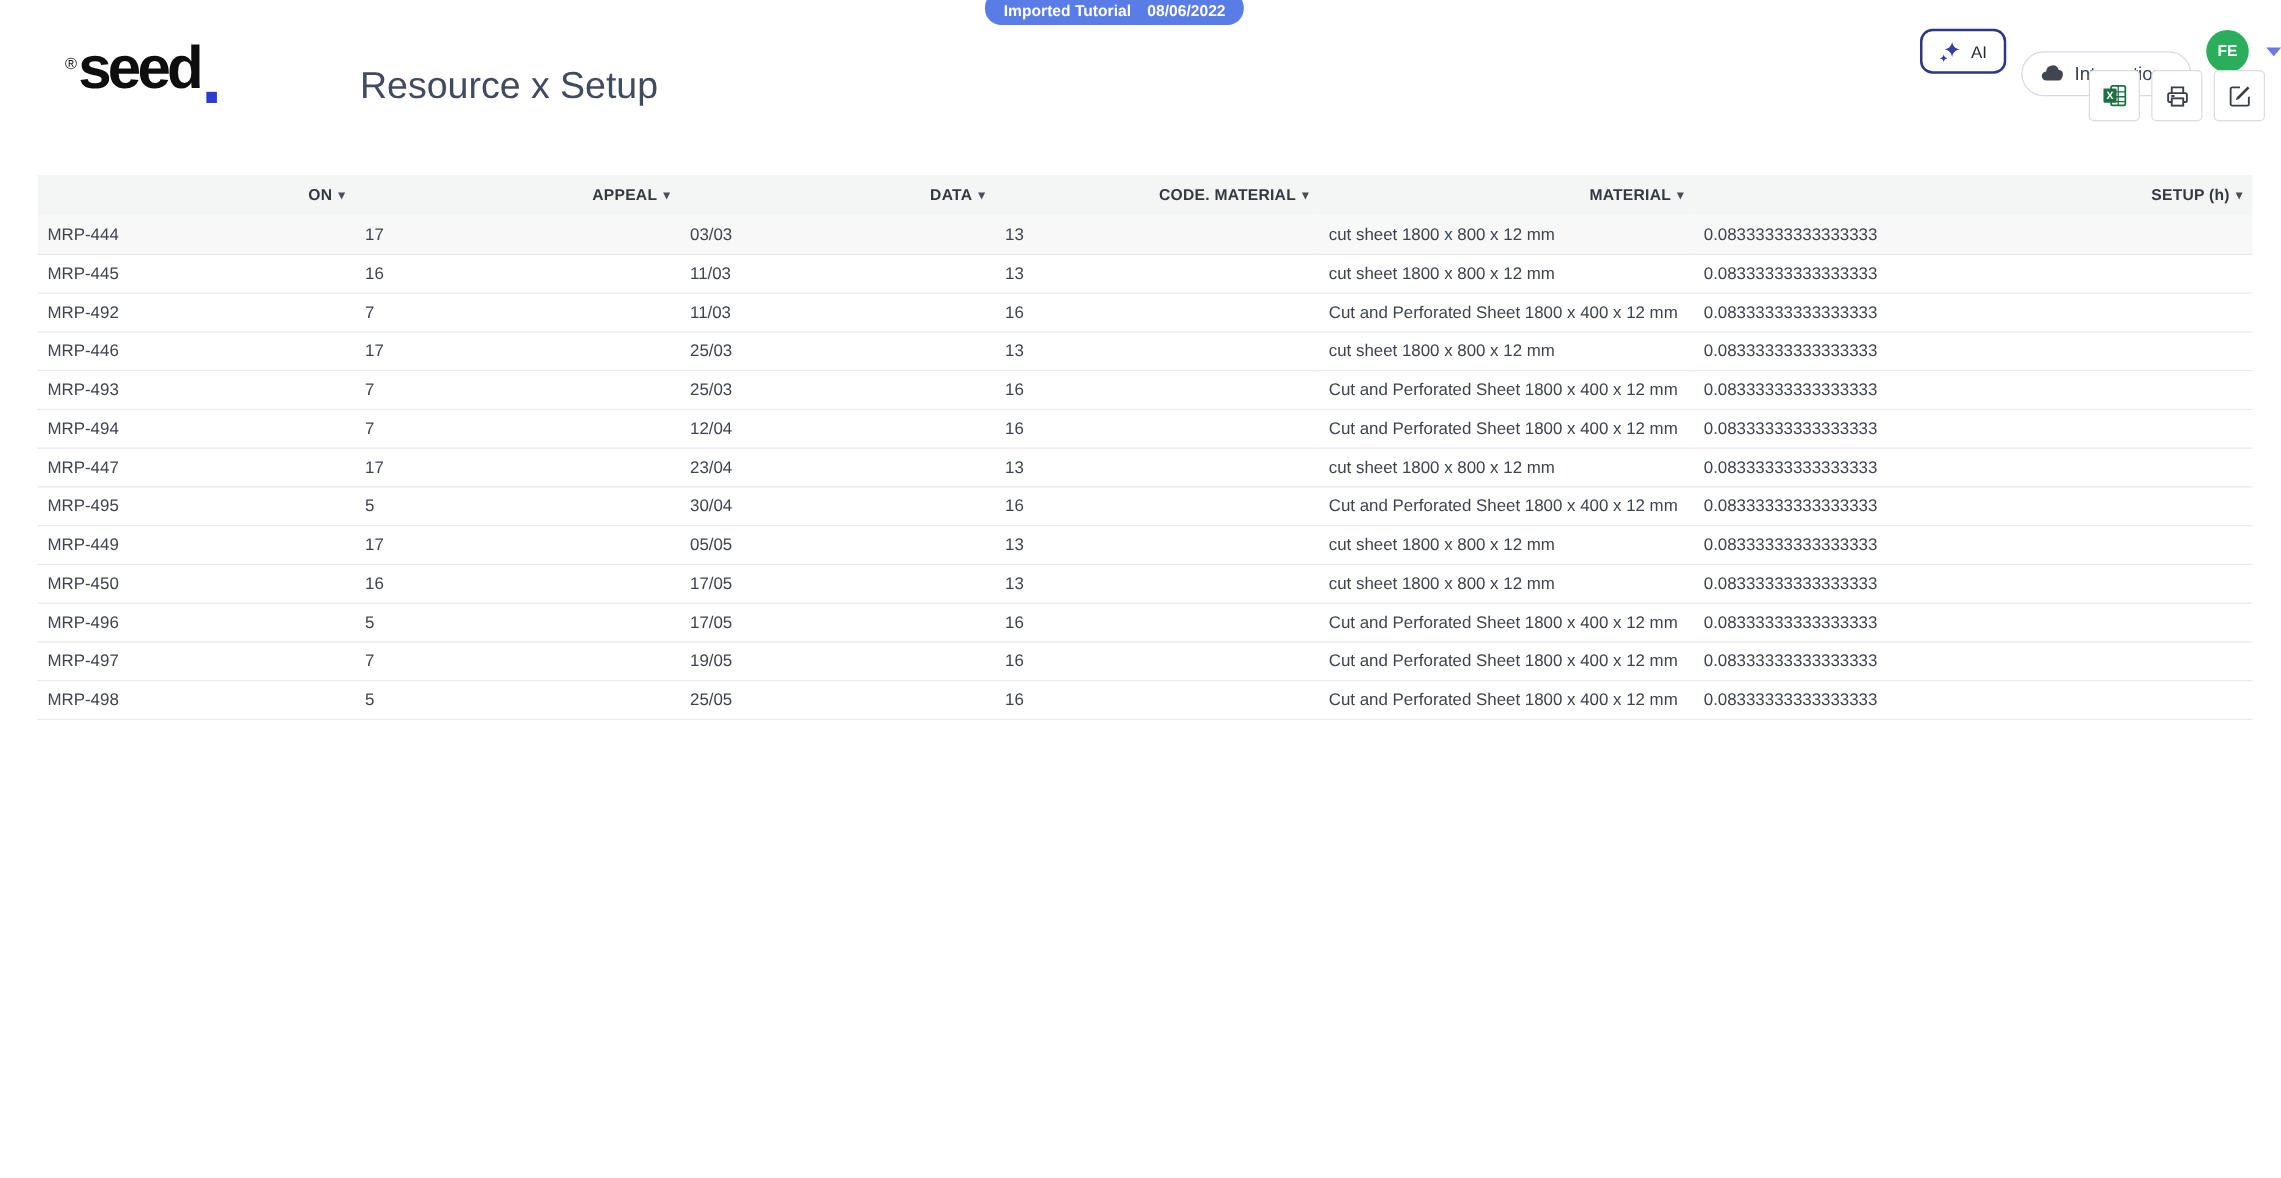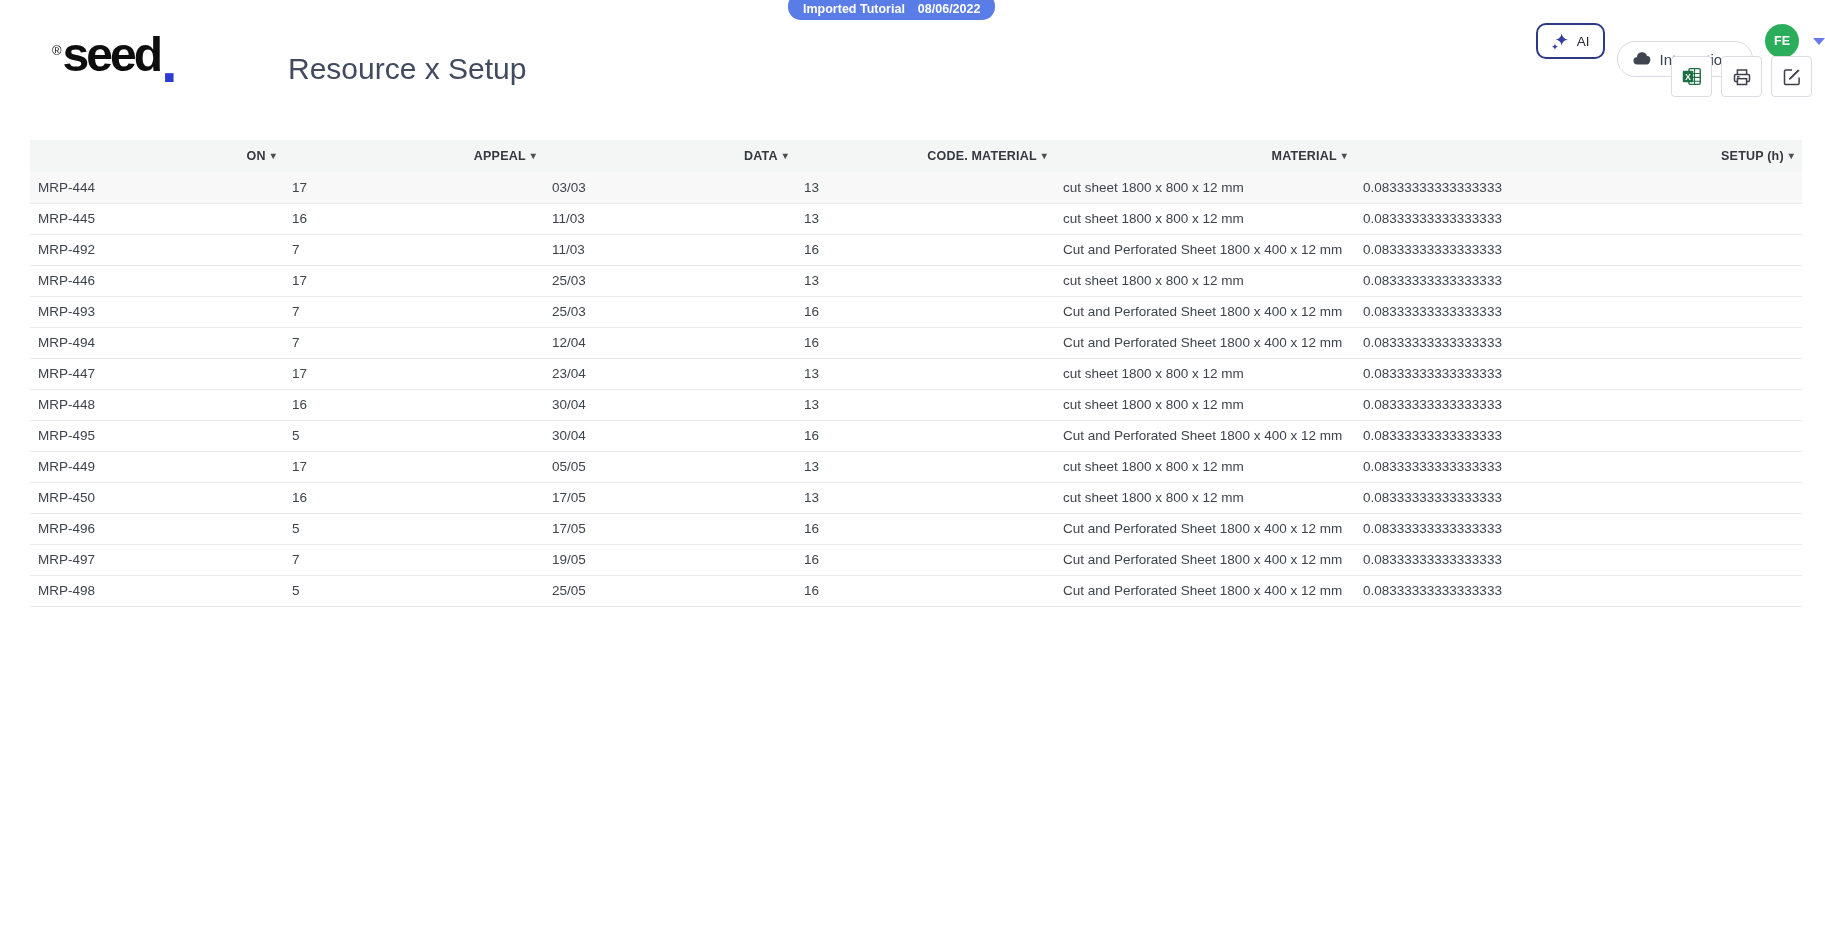--- a/index.html
+++ b/index.html
@@ -202,28 +202,20 @@
       </tr>
       <tr>
         <td>MRP-447</td>
         <td>17</td>
         <td>23/04</td>
         <td>13</td>
         <td>cut sheet 1800 x 800 x 12 mm</td>
         <td>0.08333333333333333</td>
       </tr>
       <tr>
-        <td>MRP-448</td>
-        <td>16</td>
-        <td>30/04</td>
-        <td>13</td>
-        <td>cut sheet 1800 x 800 x 12 mm</td>
-        <td>0.08333333333333333</td>
-      </tr>
-      <tr>
         <td>MRP-495</td>
         <td>5</td>
         <td>30/04</td>
         <td>16</td>
         <td>Cut and Perforated Sheet 1800 x 400 x 12 mm</td>
         <td>0.08333333333333333</td>
       </tr>
       <tr>
         <td>MRP-449</td>
         <td>17</td>

